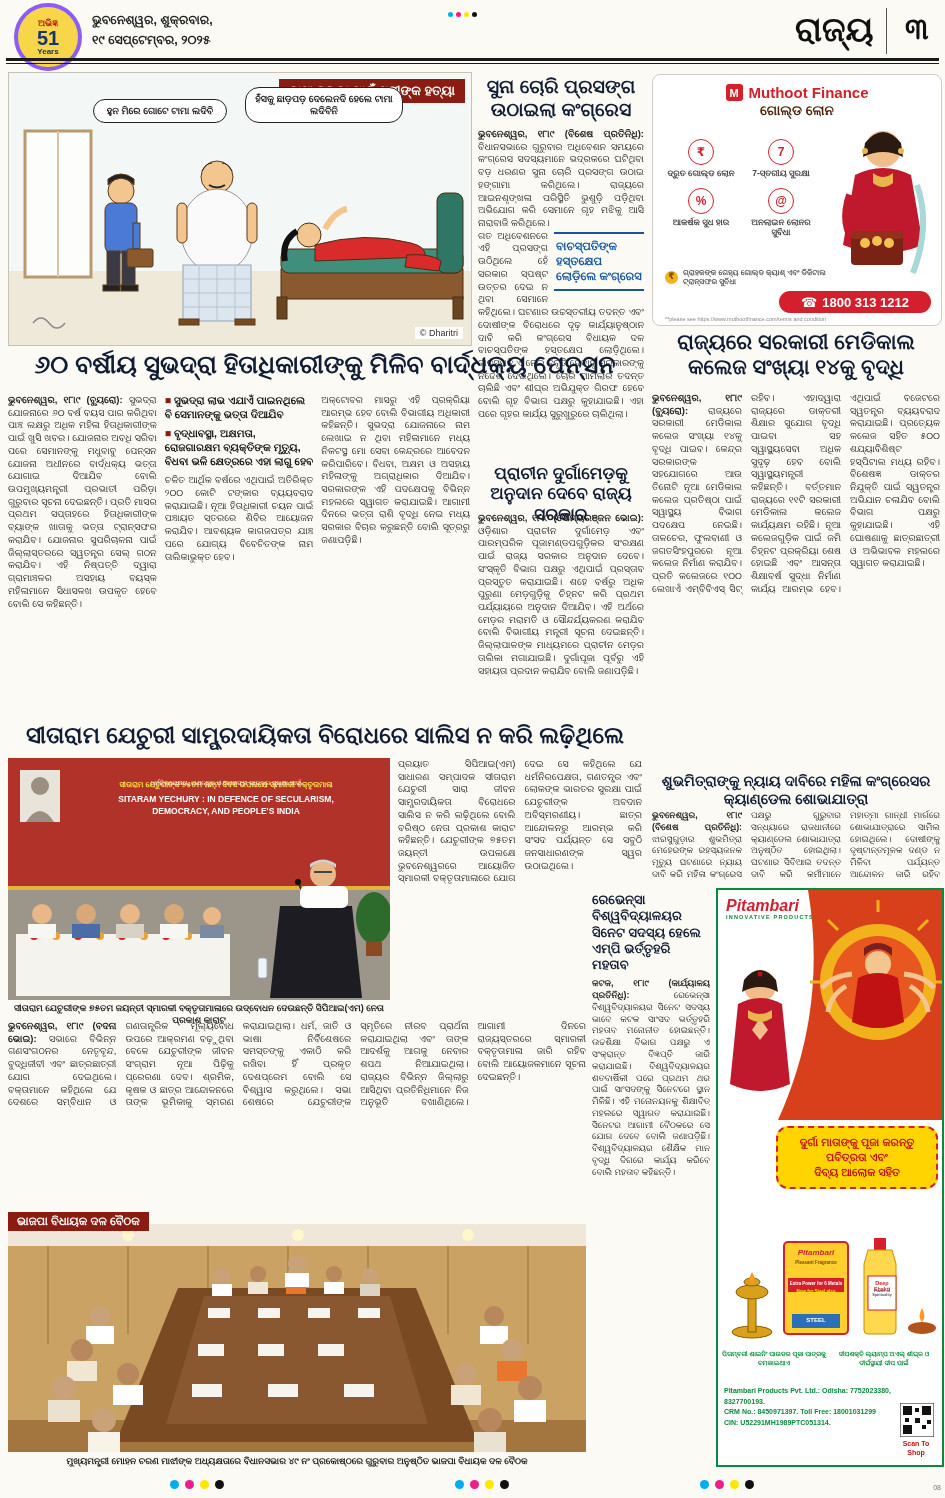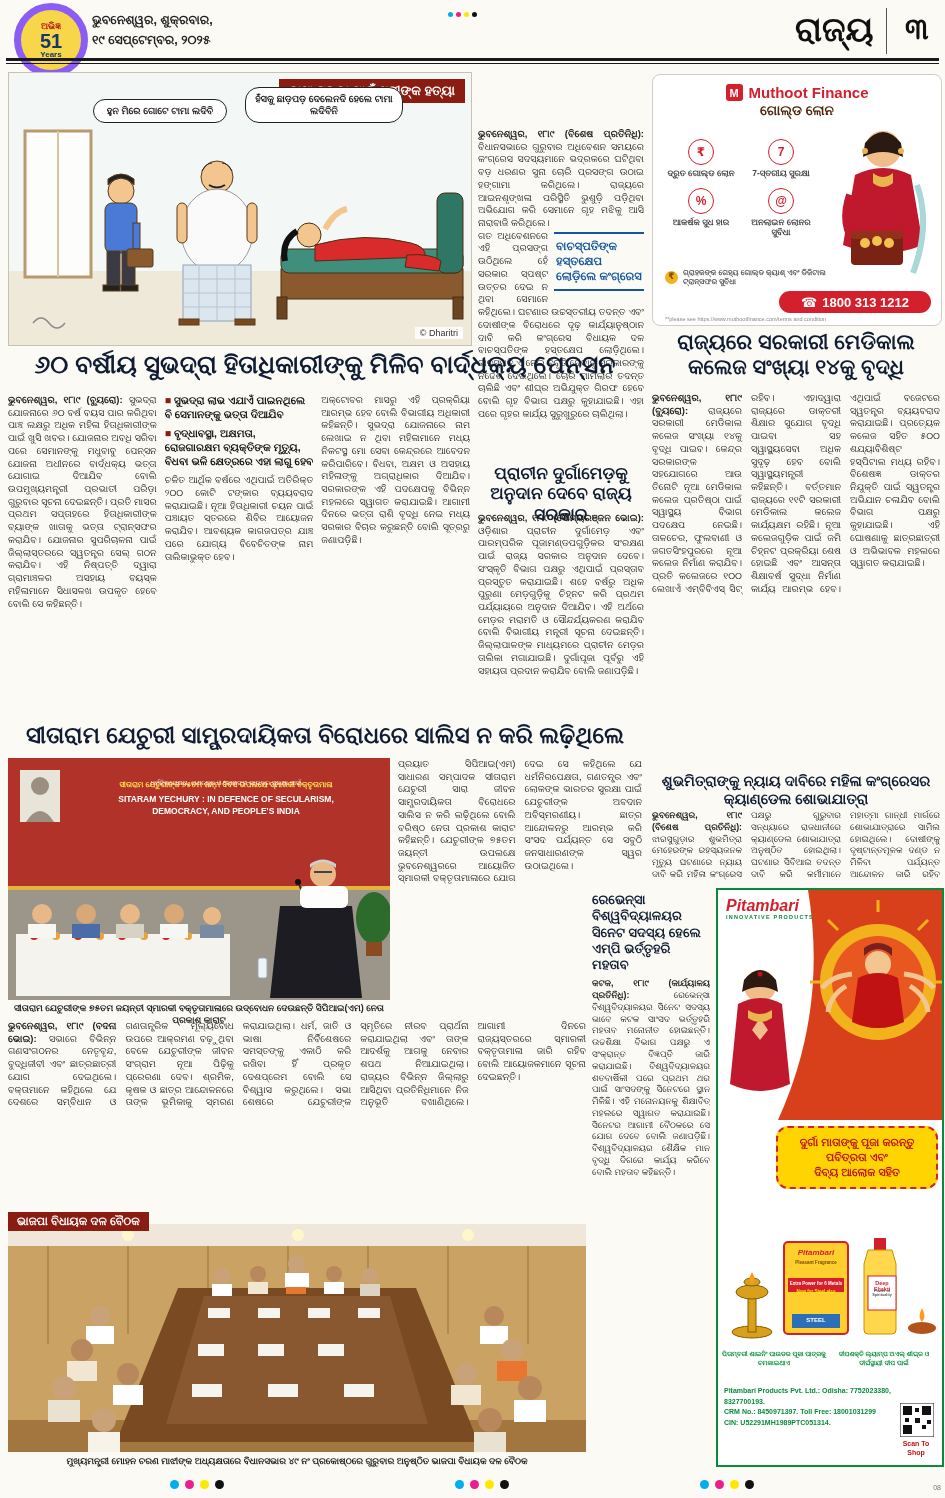--- a/index.html
+++ b/index.html
@@ -6,21 +6,21 @@
   .page{position:relative;width:945px;height:1498px;margin:0 auto;background:#fbfaf4;
         font-family:"Liberation Sans","DejaVu Sans",sans-serif;overflow:hidden;color:#1b1b1b;}
   .abs{position:absolute;}
   .body-txt{font-size:9.5px;line-height:1.34;text-align:justify;color:#222;overflow:hidden;}
   .byline{font-weight:bold;}
   .center{text-align:center;}
   .cols2{column-count:2;column-gap:9px;}
   .cols3{column-count:3;column-gap:9px;}
   .cols5{column-count:5;column-gap:9px;}
   
-  .logo-badge{width:60px;height:60px;border-radius:50%;background:#f7d64a;border:7px solid #8b5cf6;
+  .logo-badge{width:60px;height:60px;border-radius:50%;background:#f7d64a;border:4px solid #8b5cf6;
               display:flex;flex-direction:column;align-items:center;justify-content:center;line-height:1;}
   .logo-top{font-size:9px;font-weight:bold;color:#b01212;}
   .logo-num{font-size:20px;font-weight:bold;color:#15356e;}
   .logo-bot{font-size:8px;font-weight:bold;color:#15356e;}
   .dateline{font-size:12.5px;font-weight:bold;color:#222;white-space:pre-line;line-height:1.6;}
   .section-title{font-size:34px;font-weight:bold;color:#101010;}
   .page-num{font-size:30px;font-weight:bold;color:#101010;}
   .rule-thick{border-top:3px solid #1a1a1a;}
   .rule-thin{border-top:1px solid #1a1a1a;}
   .reg-dot{width:9px;height:9px;border-radius:50%;display:inline-block;margin-right:6px;}
@@ -143,20 +143,21 @@
         <path d="M316 156 q10 -18 22 -20" stroke="#f3c68f" stroke-width="6" fill="none"></path>
       </g>
       <path d="M24 250 q8 -10 16 0 q8 10 16 0" stroke="#8a8a8a" fill="none" stroke-width="1.5"></path>
     </svg>
     <div class="abs cartoon-title" style="right:6px;top:6px;">ବାସା ଟଙ୍କା ପାଇଁ ସ୍ତ୍ରୀଙ୍କ ହତ୍ୟା</div>
     <div class="abs bubble" style="left:84px;top:26px;width:118px;">ହୁନ ମିରେ ଗୋଟେ ଟାମା ଲଦିବି</div>
     <div class="abs bubble" style="left:224px;top:14px;width:142px;margin-left:12px;">ହଁସକୁ ଛାଡ଼ପଡ଼ ଦେଲେନଦି ହେଲେ ଟାମା ଲଦିବିନି</div>
     <div class="abs credit" style="right:8px;bottom:6px;">© Dharitri</div>
   </div>
 
+  <div class="abs h-md center" style="left:478px;top:76px;width:166px;">ସୁନା ଚୋରି ପ୍ରସଙ୍ଗ ଉଠାଇଲା କଂଗ୍ରେସ</div>
   <div class="abs body-txt" style="left:478px;top:128px;width:166px;height:332px;">
     <b class="byline">ଭୁବନେଶ୍ୱର, ୧୮ା୯ (ବିଶେଷ ପ୍ରତିନିଧି): </b><span>ବିଧାନସଭାରେ ଗୁରୁବାର ଅଧିବେଶନ ସମୟରେ କଂଗ୍ରେସ ସଦସ୍ୟମାନେ ଭଦ୍ରକରେ ଘଟିଥିବା ବଡ଼ ଧରଣର ସୁନା ଚୋରି ପ୍ରସଙ୍ଗ ଉଠାଇ ହଙ୍ଗାମା କରିଥିଲେ। ରାଜ୍ୟରେ ଆଇନଶୃଙ୍ଖଳା ପରିସ୍ଥିତି ଭୁଶୁଡ଼ି ପଡ଼ିଥିବା ଅଭିଯୋଗ କରି ସେମାନେ ଗୃହ ମଝିକୁ ଆସି ନାରାବାଜି କରିଥିଲେ।</span>
     <div>
       <div class="hl-box">ବାଚସ୍ପତିଙ୍କ ହସ୍ତକ୍ଷେପ ଲୋଡ଼ିଲେ କଂଗ୍ରେସ</div>
       <span>ଗତ ଅଧିବେଶନରେ ଏହି ପ୍ରସଙ୍ଗ ଉଠିଥିଲେ ହେଁ ସରକାର ସ୍ପଷ୍ଟ ଉତ୍ତର ଦେଇ ନ ଥିବା ସେମାନେ କହିଥିଲେ। ଘଟଣାର ଉଚ୍ଚସ୍ତରୀୟ ତଦନ୍ତ ଏବଂ ଦୋଷୀଙ୍କ ବିରୋଧରେ ଦୃଢ଼ କାର୍ଯ୍ୟାନୁଷ୍ଠାନ ଦାବି କରି କଂଗ୍ରେସ ବିଧାୟକ ଦଳ ବାଚସ୍ପତିଙ୍କ ହସ୍ତକ୍ଷେପ ଲୋଡ଼ିଥିଲେ। ବାଚସ୍ପତି ଏ ନେଇ ବିବୃତି ଦେବାକୁ ସରକାରଙ୍କୁ ନିର୍ଦ୍ଦେଶ ଦେଇଥିଲେ। ଚୋରି ମାମଲାର ତଦନ୍ତ ଚାଲିଛି ଏବଂ ଶୀଘ୍ର ଅଭିଯୁକ୍ତ ଗିରଫ ହେବେ ବୋଲି ଗୃହ ବିଭାଗ ପକ୍ଷରୁ କୁହାଯାଇଛି। ଏହା ପରେ ଗୃହର କାର୍ଯ୍ୟ ସୁରୁଖୁରୁରେ ଚାଲିଥିଲା।</span>
     </div>
   </div>
 
   <div class="abs h-sm center" style="left:478px;top:464px;width:166px;">ପ୍ରାଚୀନ ଦୁର୍ଗାମେଡ଼କୁ ଅନୁଦାନ ଦେବେ ରାଜ୍ୟ ସରକାର</div>
   <div class="abs body-txt" style="left:478px;top:512px;width:166px;height:204px;">

